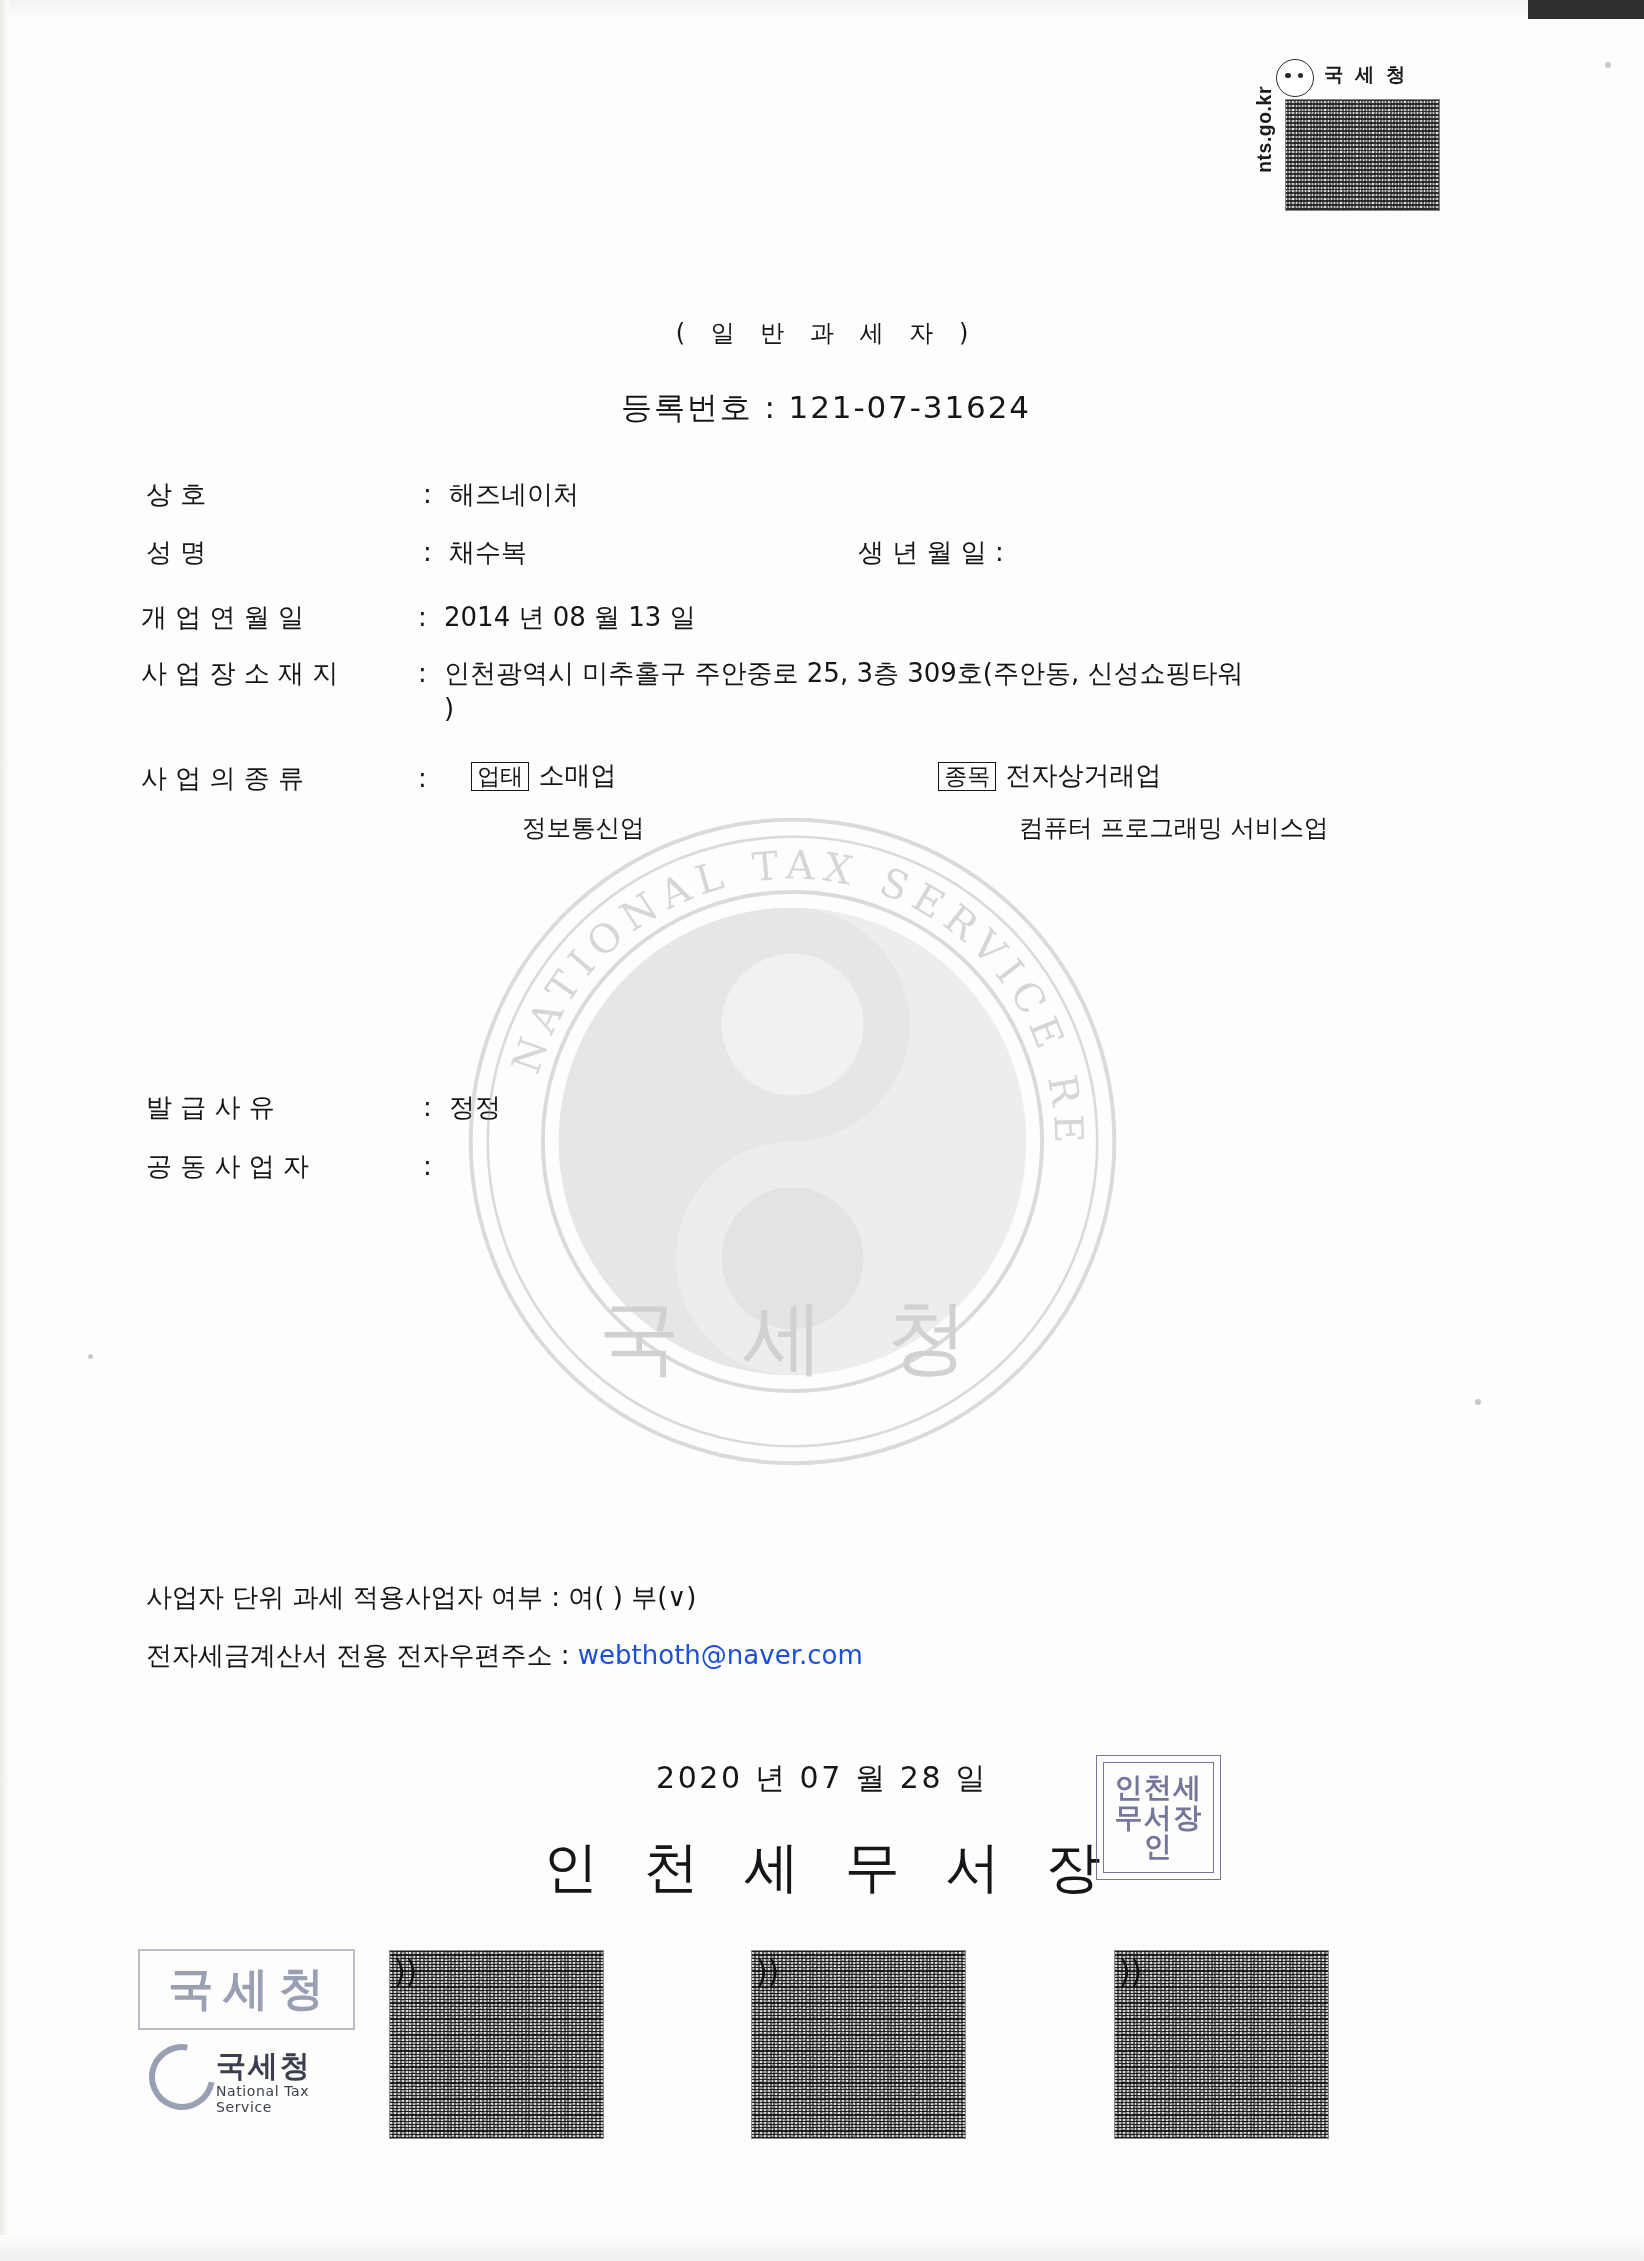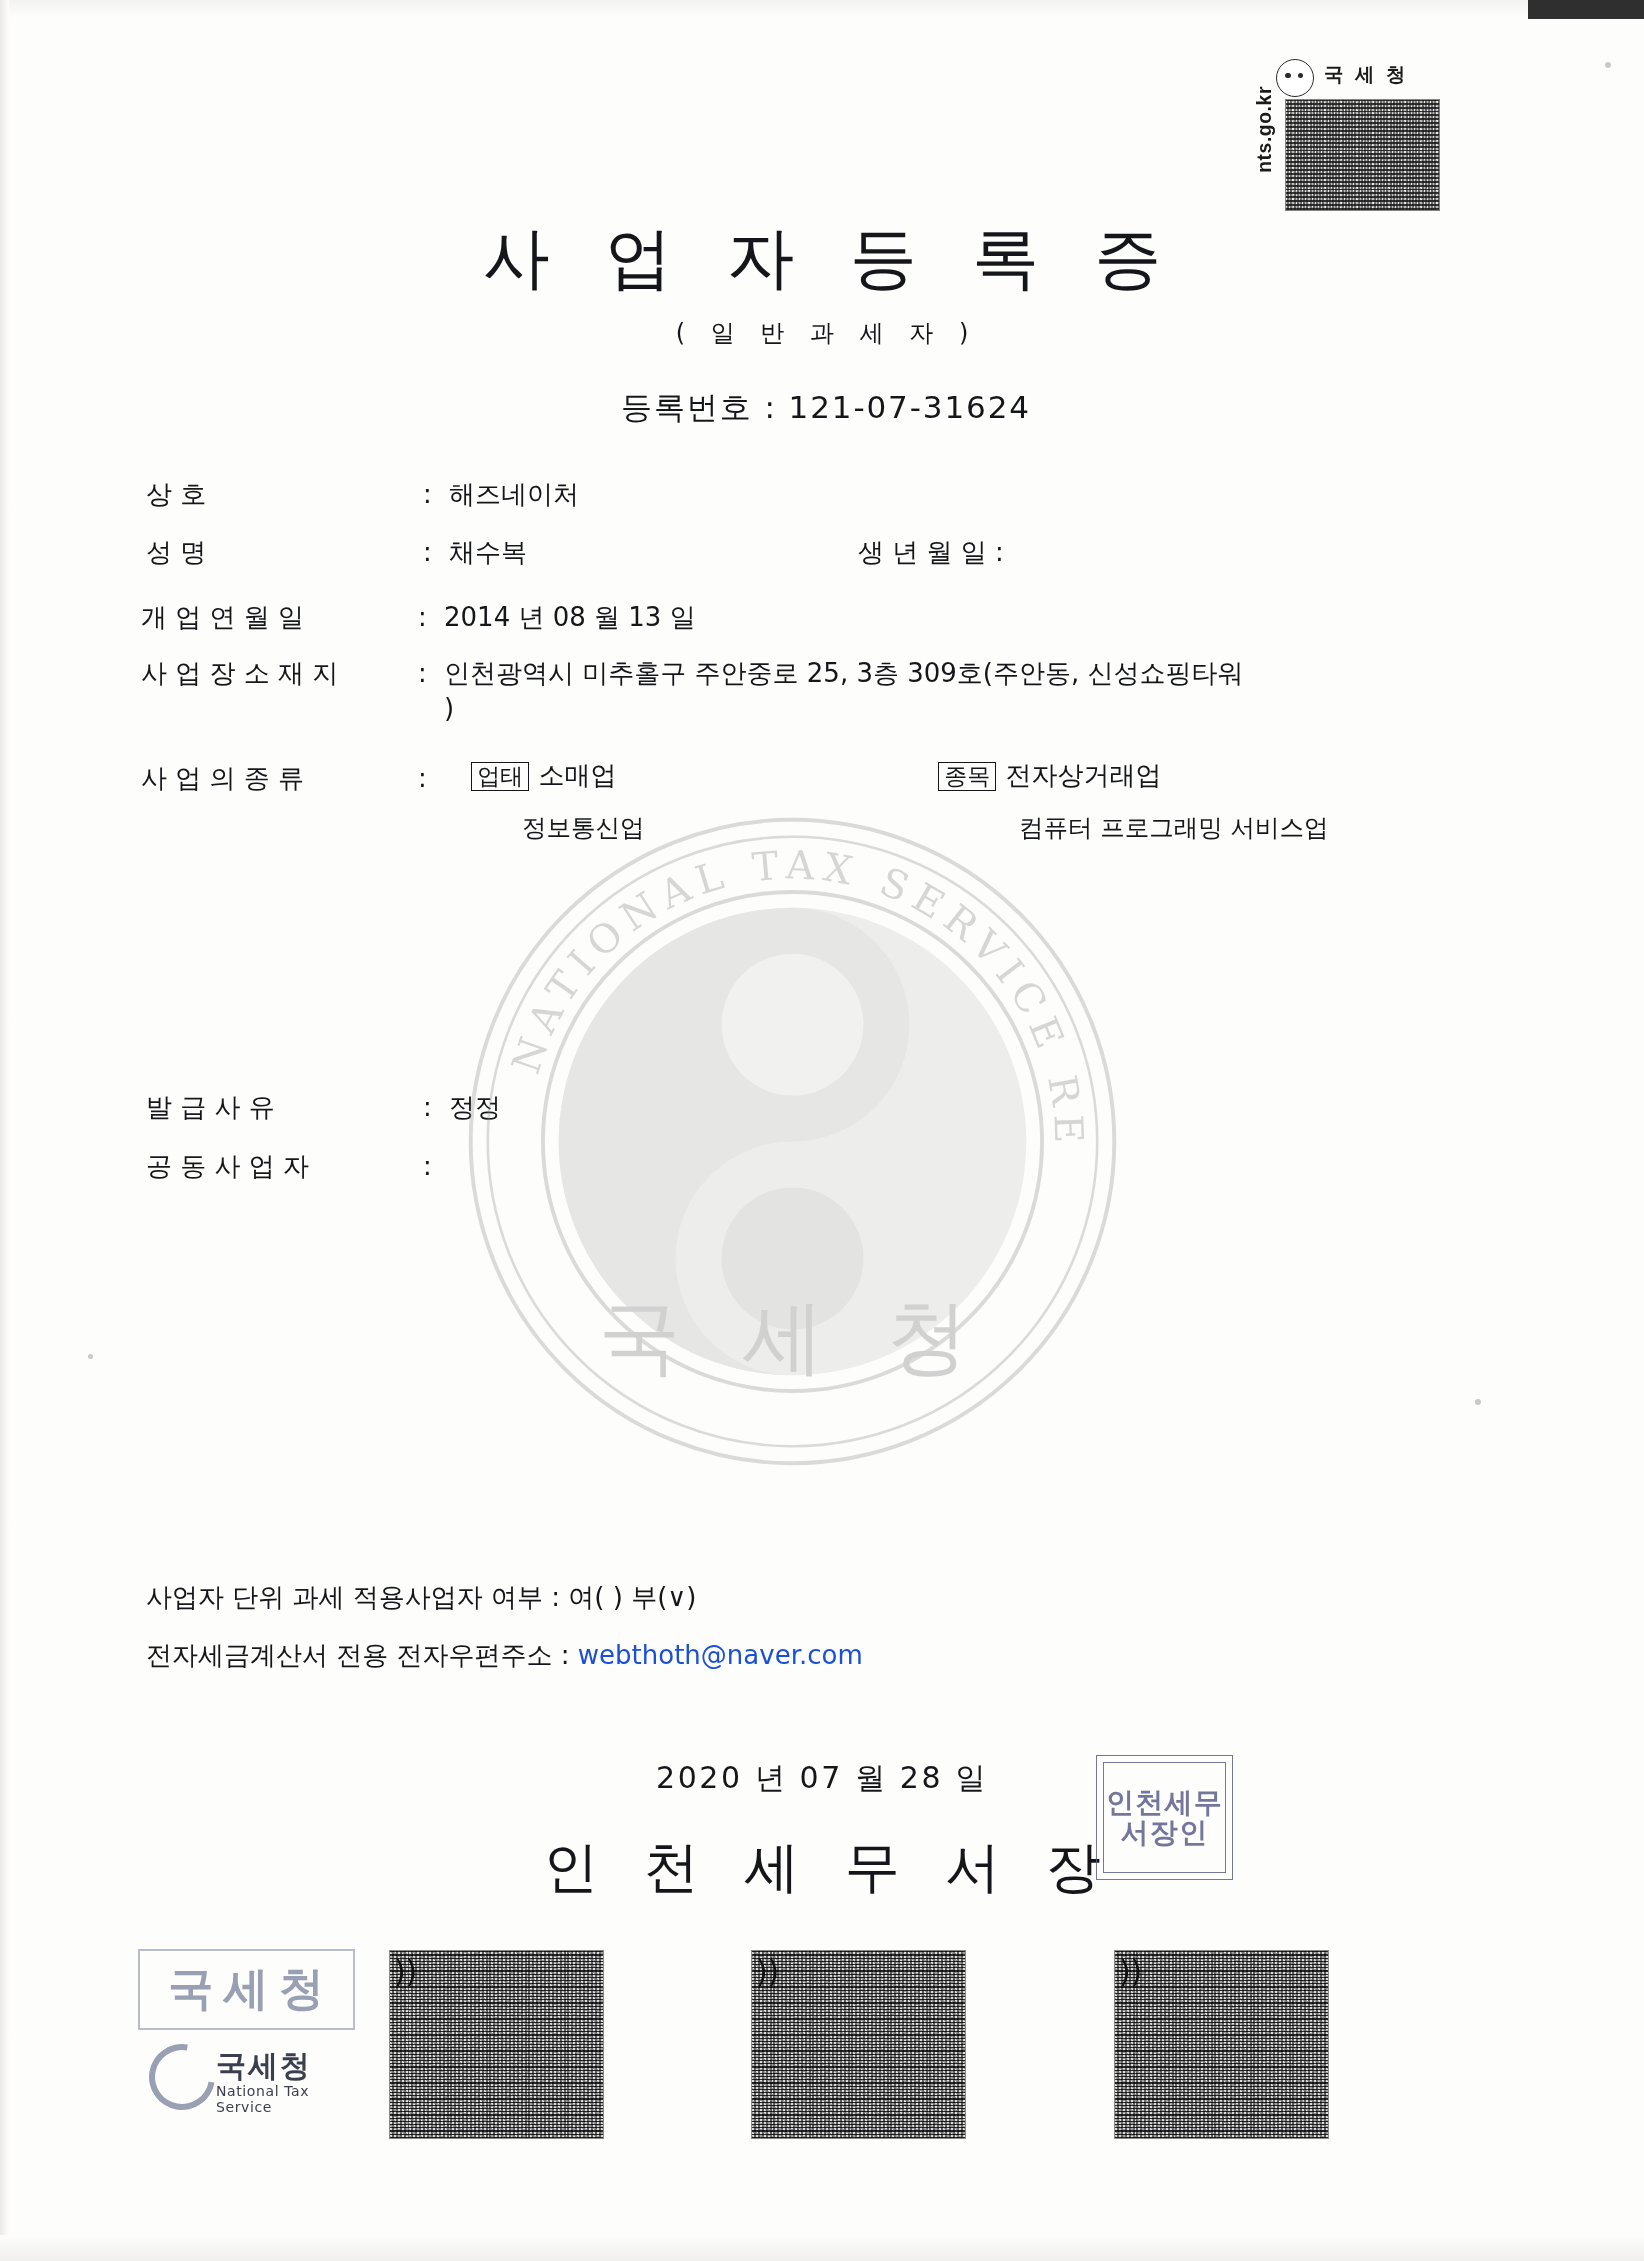--- a/index.html
+++ b/index.html
@@ -231,21 +231,20 @@
   }
   .seal-stamp {
     position: absolute;
     left: 1096px;
     top: 1755px;
     width: 123px;
     height: 123px;
     border: 1.9px solid #5d5f8c;
     color: #5d5f8c;
     opacity: .85;
-    padding-left: 12px;
   }
   .seal-stamp .seal-inner {
     position: absolute;
     inset: 6.4px;
     border: 1.3px solid #5d5f8c;
     display: flex;
     align-items: center;
     justify-content: center;
     font-size: 28px;
     letter-spacing: 1.3px;
@@ -352,21 +351,20 @@
   <div class="speck" style="left:1475px;top:1399px;width:5.8px;height:5.8px;"></div>
   <div class="speck" style="left:88px;top:1354px;width:5.2px;height:5.2px;"></div>
 
   <div class="nts-head">
     <div class="vert-url">nts.go.kr</div>
     <div class="mascot"></div>
     <div class="nts-label">국 세 청</div>
     <div class="qr"></div>
   </div>
 
-  <div class="doc-title">사 업 자 등 록 증</div>
   <div class="doc-subtitle">( 일 반 과 세 자 )</div>
   <div class="doc-regno">등록번호 : 121-07-31624</div>
 
   <div class="field" style="top:477px; left:146px;">
     <span class="label-grid">상              호</span><span class="colon">:</span><span class="fvalue">해즈네이처</span>
   </div>
 
   <div class="field" style="top:535px; left:146px;">
     <span class="label-grid">성              명</span><span class="colon">:</span><span class="fvalue">채수복</span>
   </div>

